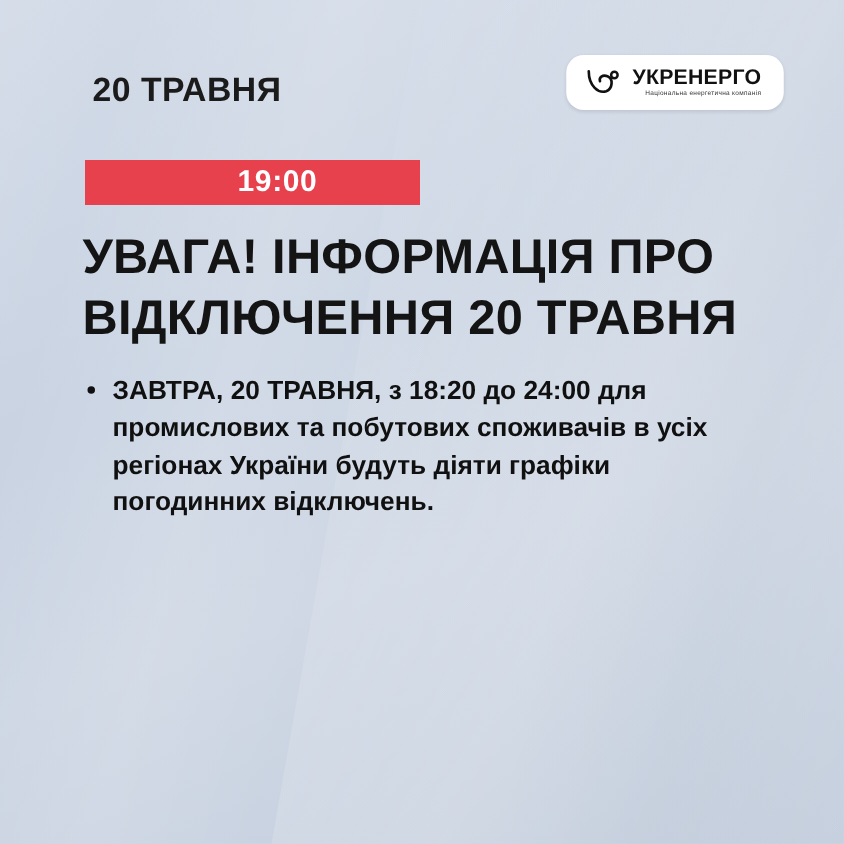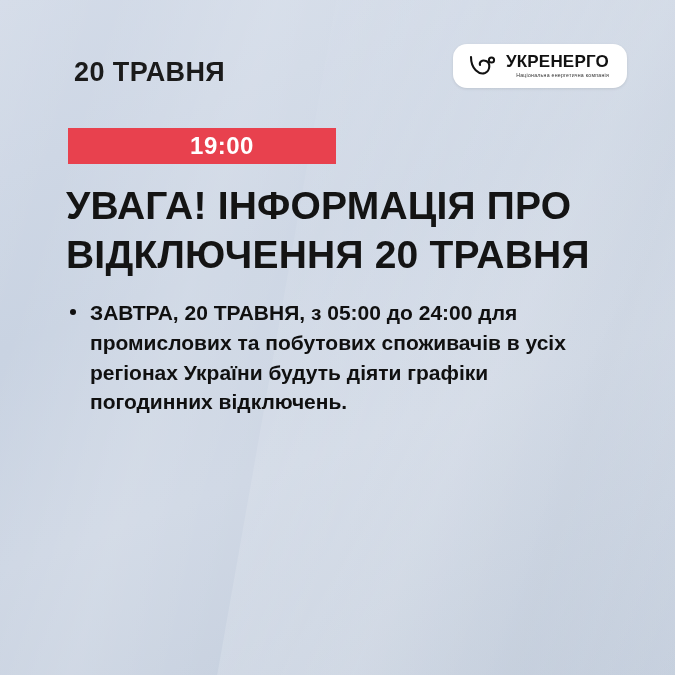--- a/index.html
+++ b/index.html
@@ -182,16 +182,16 @@
   </div>
 
   <div class="time-bar"></div>
   <div class="time-text">19:00</div>
 
   <div class="headline">УВАГА! ІНФОРМАЦІЯ ПРО ВІДКЛЮЧЕННЯ 20 ТРАВНЯ</div>
 
   <ul class="bullets">
     <li>
       <span class="dot"></span>
-      <span>ЗАВТРА, 20 ТРАВНЯ, з 05:00 до 24:00 для промислових та побутових споживачів в усіх регіонах України будуть діяти графіки погодинних відключень.</span>
+      <span>ЗАВТРА, 20 ТРАВНЯ, з 18:20 до 24:00 для промислових та побутових споживачів в усіх регіонах України будуть діяти графіки погодинних відключень.</span>
     </li>
   </ul>
 </div>
 
 </body></html>

